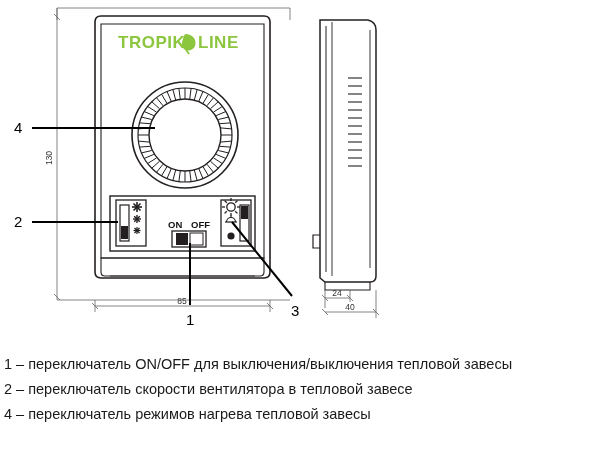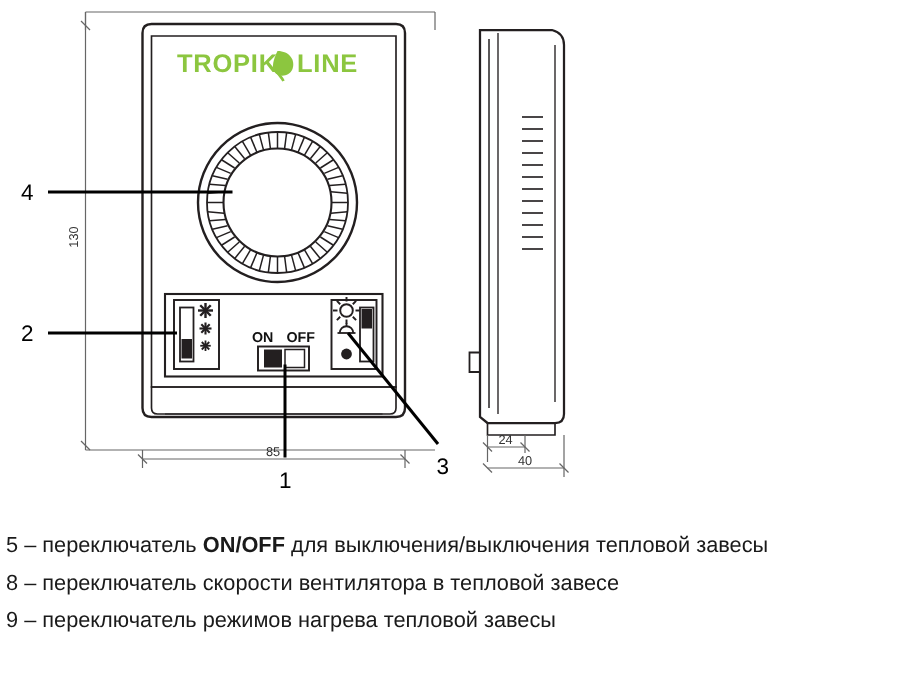--- a/index.html
+++ b/index.html
@@ -29,21 +29,21 @@
     width: 603px;
   }
   .legend-line {
     font-size: 14.5px;
     line-height: 25px;
     color: #1a1a1a;
     white-space: nowrap;
     padding-left: 4px;
   }
   .legend-line b {
-    font-weight: bold;
+    font-weight: normal;
   }
   svg text {
     font-family: "Liberation Sans", sans-serif;
   }
   .callout-num {
     font-size: 15px;
     fill: #000;
   }
   .dim-text {
     font-size: 8.5px;
@@ -283,16 +283,16 @@
 
     <text class="callout-num" x="14" y="133">4</text>
     <text class="callout-num" x="14" y="227">2</text>
     <text class="callout-num" x="186" y="325">1</text>
     <text class="callout-num" x="291" y="316">3</text>
 
   </svg>
 </div>
 
 <div id="legend-area">
-  <div class="legend-line"><span>5 – переключатель </span><b>ON/OFF</b><span> для выключения/выключения тепловой завесы</span></div>
-  <div class="legend-line"><span>8 – переключатель скорости вентилятора в тепловой завесе</span></div>
-  <div class="legend-line"><span>9 – переключатель режимов нагрева тепловой завесы</span></div>
+  <div class="legend-line"><span>1 – переключатель </span><b>ON/OFF</b><span> для выключения/выключения тепловой завесы</span></div>
+  <div class="legend-line"><span>2 – переключатель скорости вентилятора в тепловой завесе</span></div>
+  <div class="legend-line"><span>4 – переключатель режимов нагрева тепловой завесы</span></div>
 </div>
 
 </body></html>

